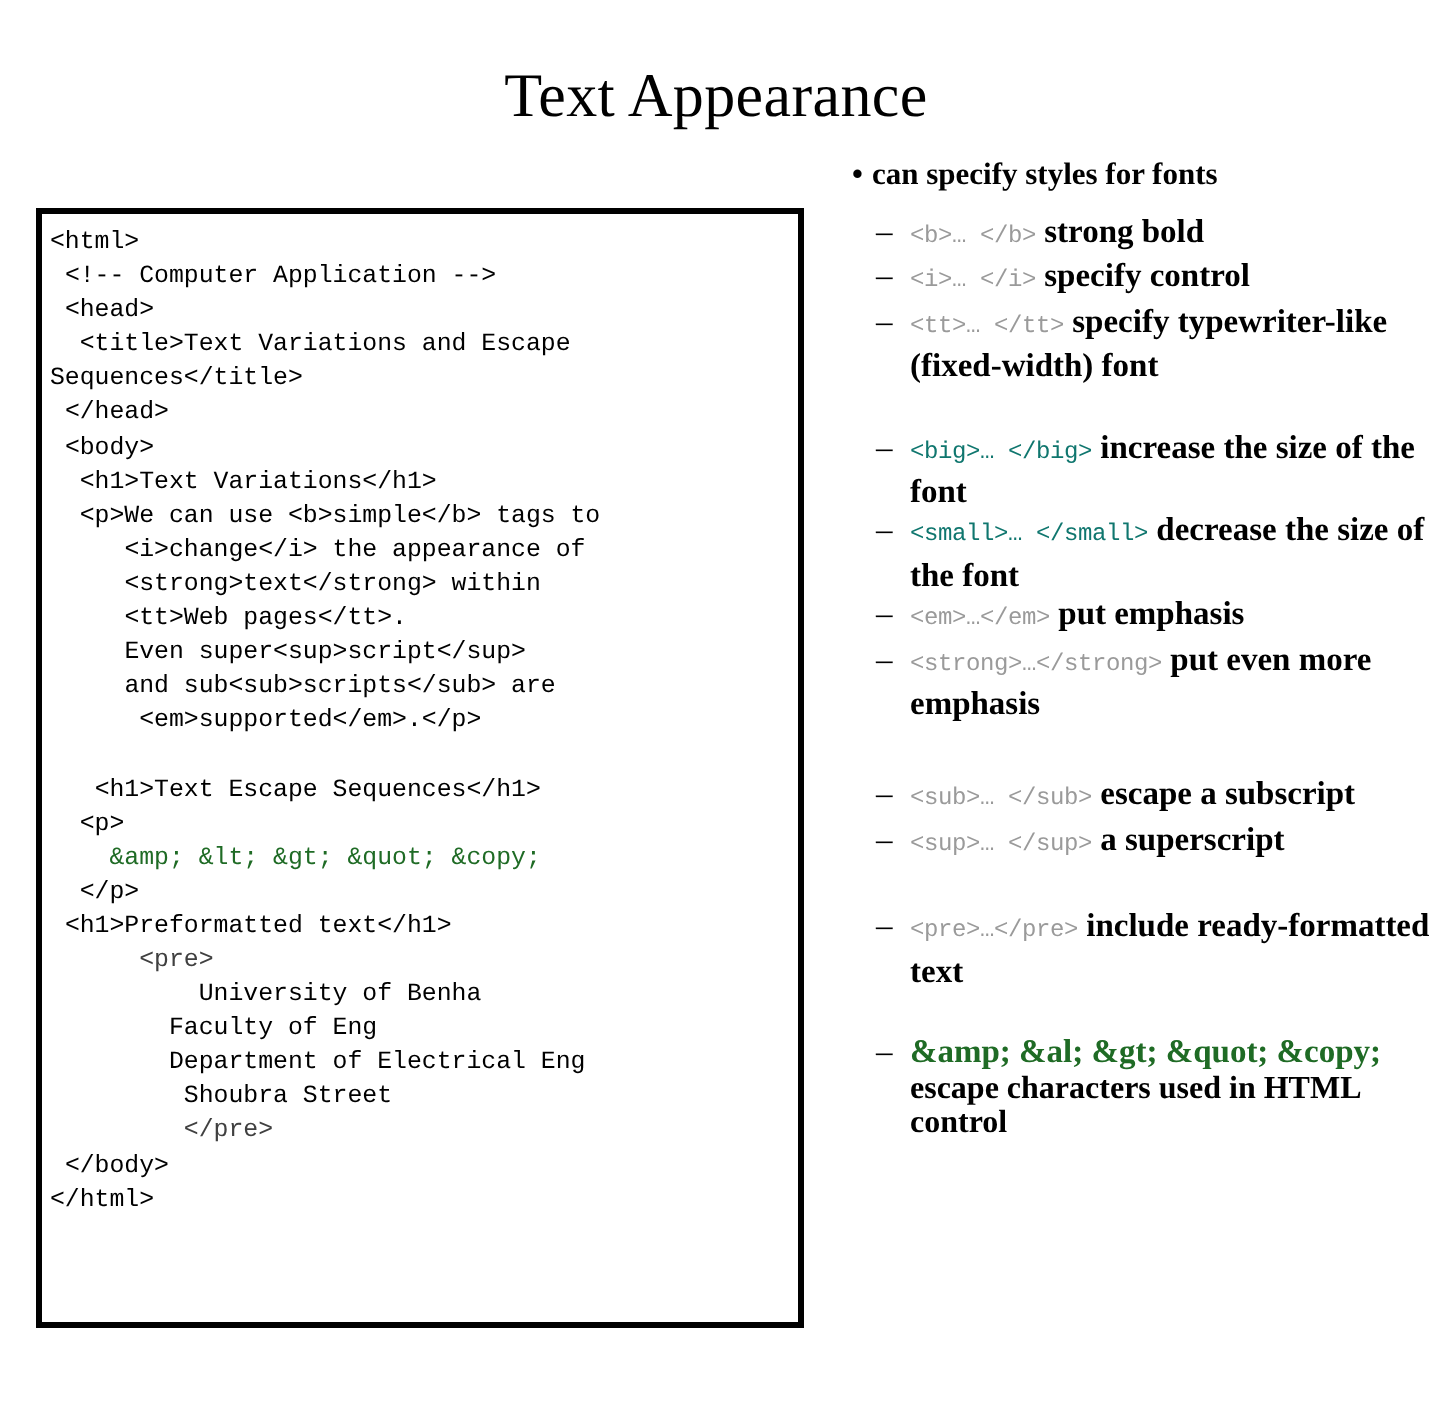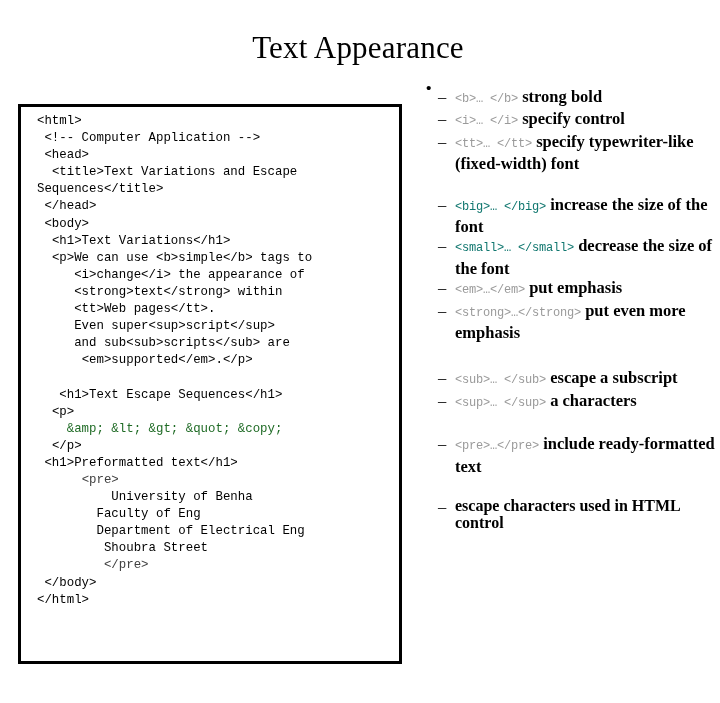--- a/index.html
+++ b/index.html
@@ -38,21 +38,21 @@
     top: 104px;
     width: 384px;
     height: 560px;
     border: 3px solid #000000;
     background: #ffffff;
     box-sizing: border-box;
     overflow: hidden;
   }
   #code-listing {
     margin: 0;
-    padding: 6px 3px 0 16px;
+    padding: 6px 3px 0 4px;
     font-family: "Liberation Mono", "DejaVu Sans Mono", monospace;
     font-size: 12.4px;
     line-height: 17.1px;
     white-space: pre-wrap;
     word-break: break-word;
     color: #000000;
     letter-spacing: 0px;
   }
   .code-line { display: block; min-height: 17.1px; }
   .c-green { color: #1f6b25; }
@@ -126,44 +126,44 @@
 
 <div id="slide-title">Text Appearance</div>
 
 <div id="code-panel">
   <div id="code-listing"><span class="code-line ">&lt;html&gt;</span><span class="code-line "> &lt;!-- Computer Application --&gt;</span><span class="code-line "> &lt;head&gt;</span><span class="code-line ">  &lt;title&gt;Text Variations and Escape Sequences&lt;/title&gt;</span><span class="code-line "> &lt;/head&gt;</span><span class="code-line "> &lt;body&gt;</span><span class="code-line ">  &lt;h1&gt;Text Variations&lt;/h1&gt;</span><span class="code-line ">  &lt;p&gt;We can use &lt;b&gt;simple&lt;/b&gt; tags to</span><span class="code-line ">     &lt;i&gt;change&lt;/i&gt; the appearance of</span><span class="code-line ">     &lt;strong&gt;text&lt;/strong&gt; within</span><span class="code-line ">     &lt;tt&gt;Web pages&lt;/tt&gt;.</span><span class="code-line ">     Even super&lt;sup&gt;script&lt;/sup&gt;</span><span class="code-line ">     and sub&lt;sub&gt;scripts&lt;/sub&gt; are</span><span class="code-line ">      &lt;em&gt;supported&lt;/em&gt;.&lt;/p&gt;</span><span class="code-line ">&nbsp;</span><span class="code-line ">   &lt;h1&gt;Text Escape Sequences&lt;/h1&gt;</span><span class="code-line ">  &lt;p&gt;</span><span class="code-line c-green">    &amp;amp; &amp;lt; &amp;gt; &amp;quot; &amp;copy;</span><span class="code-line ">  &lt;/p&gt;</span><span class="code-line "> &lt;h1&gt;Preformatted text&lt;/h1&gt;</span><span class="code-line c-rose">      &lt;pre&gt;</span><span class="code-line ">          University of Benha</span><span class="code-line ">        Faculty of Eng</span><span class="code-line ">        Department of Electrical Eng</span><span class="code-line ">         Shoubra Street</span><span class="code-line c-rose">         &lt;/pre&gt;</span><span class="code-line "> &lt;/body&gt;</span><span class="code-line ">&lt;/html&gt;</span></div>
 </div>
 
 <div id="bullets-column">
 
   <div class="lvl1">
-    <span class="dot">•</span>
+    <span class="dot">•</span><span>can specify styles for fonts</span>
   </div>
 
   <div id="bullet-groups">
       <div>
         <div class="lvl2"><span class="dash">–</span><span class="tag tag-gray">&lt;b&gt;… &lt;/b&gt;</span><span class="desc"> strong bold</span></div>
         <div class="lvl2"><span class="dash">–</span><span class="tag tag-gray">&lt;i&gt;… &lt;/i&gt;</span><span class="desc"> specify control</span></div>
         <div class="lvl2"><span class="dash">–</span><span class="tag tag-gray">&lt;tt&gt;… &lt;/tt&gt;</span><span class="desc"> specify typewriter-like (fixed-width) font</span></div>
       </div>
       <div class="gap-md"></div>
       <div>
         <div class="lvl2"><span class="dash">–</span><span class="tag tag-rose">&lt;big&gt;… &lt;/big&gt;</span><span class="desc"> increase the size of the font</span></div>
         <div class="lvl2"><span class="dash">–</span><span class="tag tag-rose">&lt;small&gt;… &lt;/small&gt;</span><span class="desc"> decrease the size of the font</span></div>
         <div class="lvl2"><span class="dash">–</span><span class="tag tag-gray">&lt;em&gt;…&lt;/em&gt;</span><span class="desc"> put emphasis</span></div>
         <div class="lvl2"><span class="dash">–</span><span class="tag tag-gray">&lt;strong&gt;…&lt;/strong&gt;</span><span class="desc"> put even more emphasis</span></div>
       </div>
       <div class="gap-lg"></div>
       <div>
         <div class="lvl2"><span class="dash">–</span><span class="tag tag-gray">&lt;sub&gt;… &lt;/sub&gt;</span><span class="desc"> escape a subscript</span></div>
-        <div class="lvl2"><span class="dash">–</span><span class="tag tag-gray">&lt;sup&gt;… &lt;/sup&gt;</span><span class="desc"> a characters</span></div>
+        <div class="lvl2"><span class="dash">–</span><span class="tag tag-gray">&lt;sup&gt;… &lt;/sup&gt;</span><span class="desc"> a superscript</span></div>
       </div>
       <div class="gap-md"></div>
       <div>
         <div class="lvl2"><span class="dash">–</span><span class="tag tag-gray">&lt;pre&gt;…&lt;/pre&gt;</span><span class="desc"> include ready-formatted text</span></div>
       </div>
       <div class="gap-md"></div>
       <div>
-        <div class="lvl2"><span class="dash">–</span><div class="small-note">escape characters used in HTML control</div></div>
+        <div class="lvl2"><span class="dash">–</span><span class="ent-green">&amp;amp; &amp;al; &amp;gt; &amp;quot; &amp;copy;</span><div class="small-note">escape characters used in HTML control</div></div>
       </div>
     </div>
 
 </div>
 
 </body></html>

